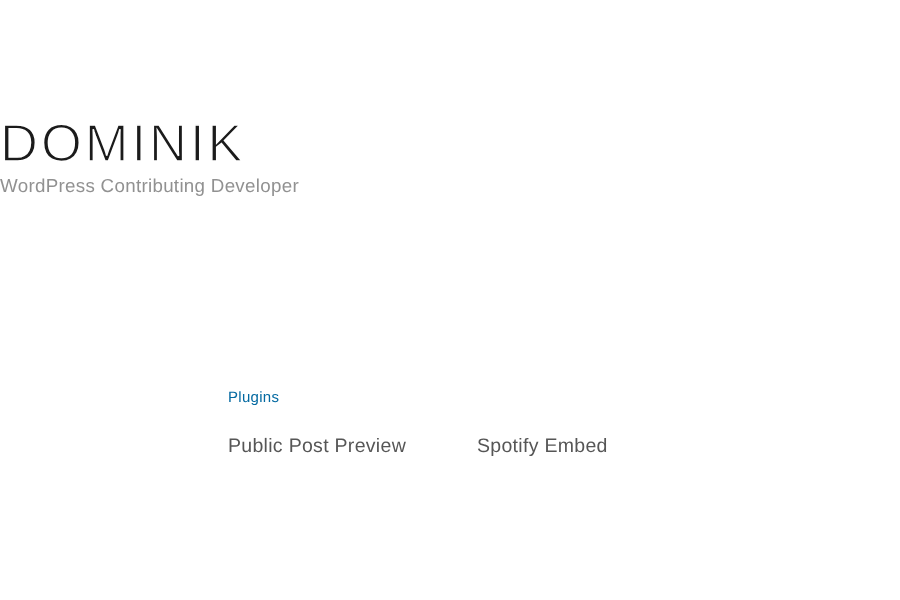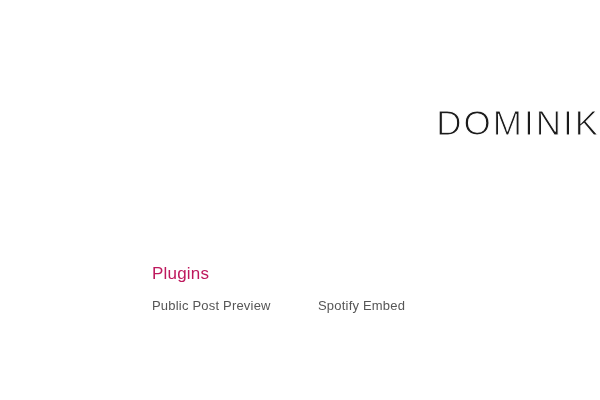--- a/index.html
+++ b/index.html
@@ -13,22 +13,22 @@
     overflow: hidden;
     font-family: "Liberation Sans", "DejaVu Sans", sans-serif;
   }
   .page {
     width: 600px;
     height: 400px;
     position: relative;
   }
   
   .hero {
-    text-align: right;
-    padding-top: 105px;
+    text-align: left;
+    padding-top: 78px;
   }
   .site-title {
     margin: 0;
     font-size: 35px;
     line-height: 35px;
     font-weight: 400;
     letter-spacing: 2px;
     color: #1b1b1b;
     -webkit-text-stroke: 1px #ffffff; 
     text-transform: uppercase;
@@ -45,25 +45,25 @@
   }
   
   .plugins {
     width: 300px;
     margin: 126px auto 0 auto;
     text-align: left;
   }
   .plugins-heading {
     margin: 0;
     padding: 0 0 0 2px;
-    font-size: 17px;
+    font-size: 10px;
     line-height: 16px;
     font-weight: 400;
     letter-spacing: 0.2px;
-    color: #be185d;
+    color: #0369a1;
   }
   .plugin-list {
     display: flex;
     flex-direction: row;
     list-style: none;
     margin: 14px 0 0 0;
     padding: 0 0 0 2px;
   }
   .plugin-item {
     flex: 0 0 166px;
@@ -82,20 +82,21 @@
 </style>
 </head>
 <body>
 
 <div class="page">
 
   <header class="hero">
     <h1 class="site-title">
       <span class="line">DOMINIK</span>
     </h1>
+    <p class="tagline">WordPress Contributing Developer</p>
   </header>
 
   <section class="plugins">
     <h2 class="plugins-heading">Plugins</h2>
     <ul class="plugin-list">
       <li class="plugin-item">
         <a class="plugin-link">Public Post Preview</a>
       </li>
       <li class="plugin-item">
         <a class="plugin-link">Spotify Embed</a>

